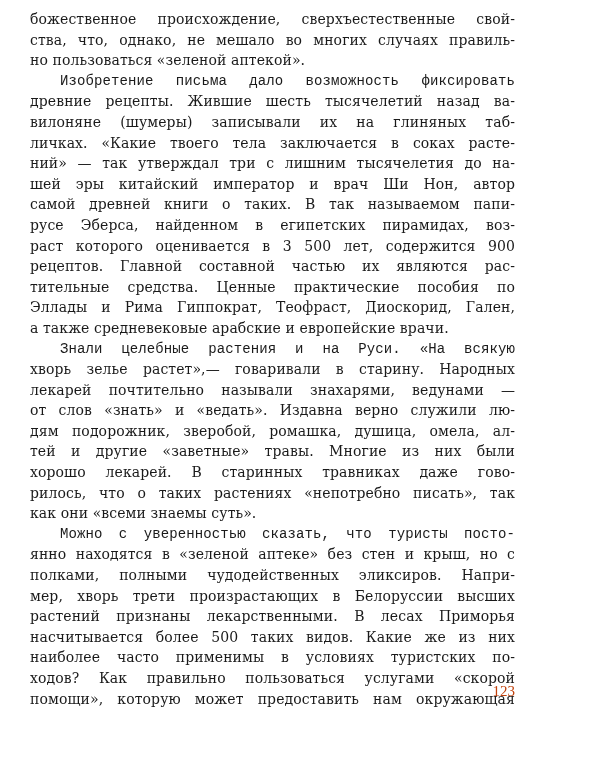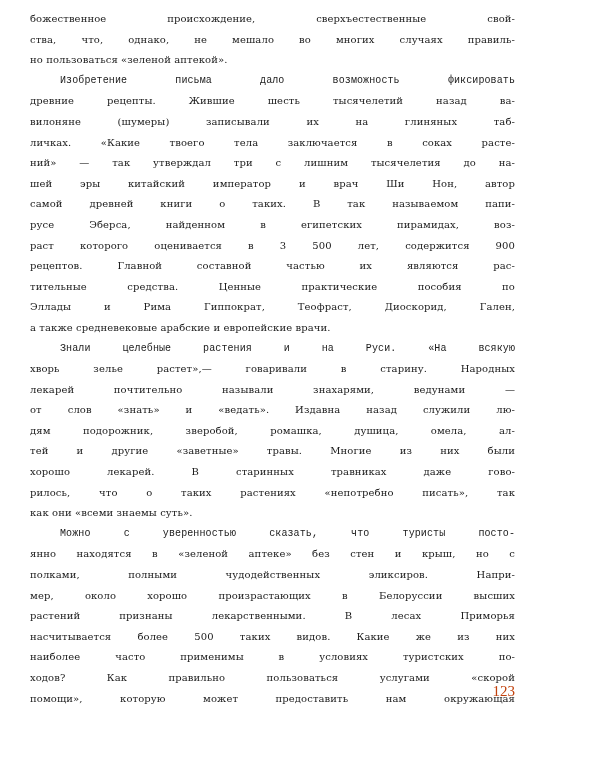--- a/index.html
+++ b/index.html
@@ -18,21 +18,21 @@
     .page {
       position: absolute;
       left: 30px;
       top: 9px;
       width: 485px;
     }
     .line {
       display: block;
       height: 20.6px;
       line-height: 20.6px;
-      font-size: 10px;
+      font-size: 14px;
       white-space: nowrap;
       text-align: justify;
       text-align-last: justify;
       letter-spacing: 0.1px;
     }
     .line.last {
       text-align-last: left;
     }
     .line.indent {
       padding-left: 30px;
@@ -77,33 +77,33 @@
     <span class="line">рецептов. Главной составной частью их являются рас-</span>
     <span class="line">тительные средства. Ценные практические пособия по</span>
     <span class="line">Эллады и Рима Гиппократ, Теофраст, Диоскорид, Гален,</span>
     <span class="line last">а также средневековые арабские и европейские врачи.</span>
   </p>
 
   <p class="para">
     <span class="line indent">Знали целебные растения и на Руси. «На всякую</span>
     <span class="line">хворь зелье растет»,— говаривали в старину. Народных</span>
     <span class="line">лекарей почтительно называли знахарями, ведунами —</span>
-    <span class="line">от слов «знать» и «ведать». Издавна назад служили лю-</span>
+    <span class="line">от слов «знать» и «ведать». Издавна верно служили лю-</span>
     <span class="line">дям подорожник, зверобой, ромашка, душица, омела, ал-</span>
     <span class="line">тей и другие «заветные» травы. Многие из них были</span>
     <span class="line">хорошо лекарей. В старинных травниках даже гово-</span>
     <span class="line">рилось, что о таких растениях «непотребно писать», так</span>
     <span class="line last">как они «всеми знаемы суть».</span>
   </p>
 
   <p class="para">
     <span class="line indent">Можно с уверенностью сказать, что туристы посто-</span>
     <span class="line">янно находятся в «зеленой аптеке» без стен и крыш, но с</span>
     <span class="line">полками, полными чудодейственных эликсиров. Напри-</span>
-    <span class="line">мер, около хорошо произрастающих в Белоруссии высших</span>
+    <span class="line">мер, хворь трети произрастающих в Белоруссии высших</span>
     <span class="line">растений признаны лекарственными. В лесах Приморья</span>
     <span class="line">насчитывается более 500 таких видов. Какие же из них</span>
     <span class="line">наиболее часто применимы в условиях туристских по-</span>
     <span class="line">ходов? Как правильно пользоваться услугами «скорой</span>
     <span class="line">помощи», которую может предоставить нам окружающая</span>
   </p>
 
 </div>
 
 <div class="page-number">123</div>

